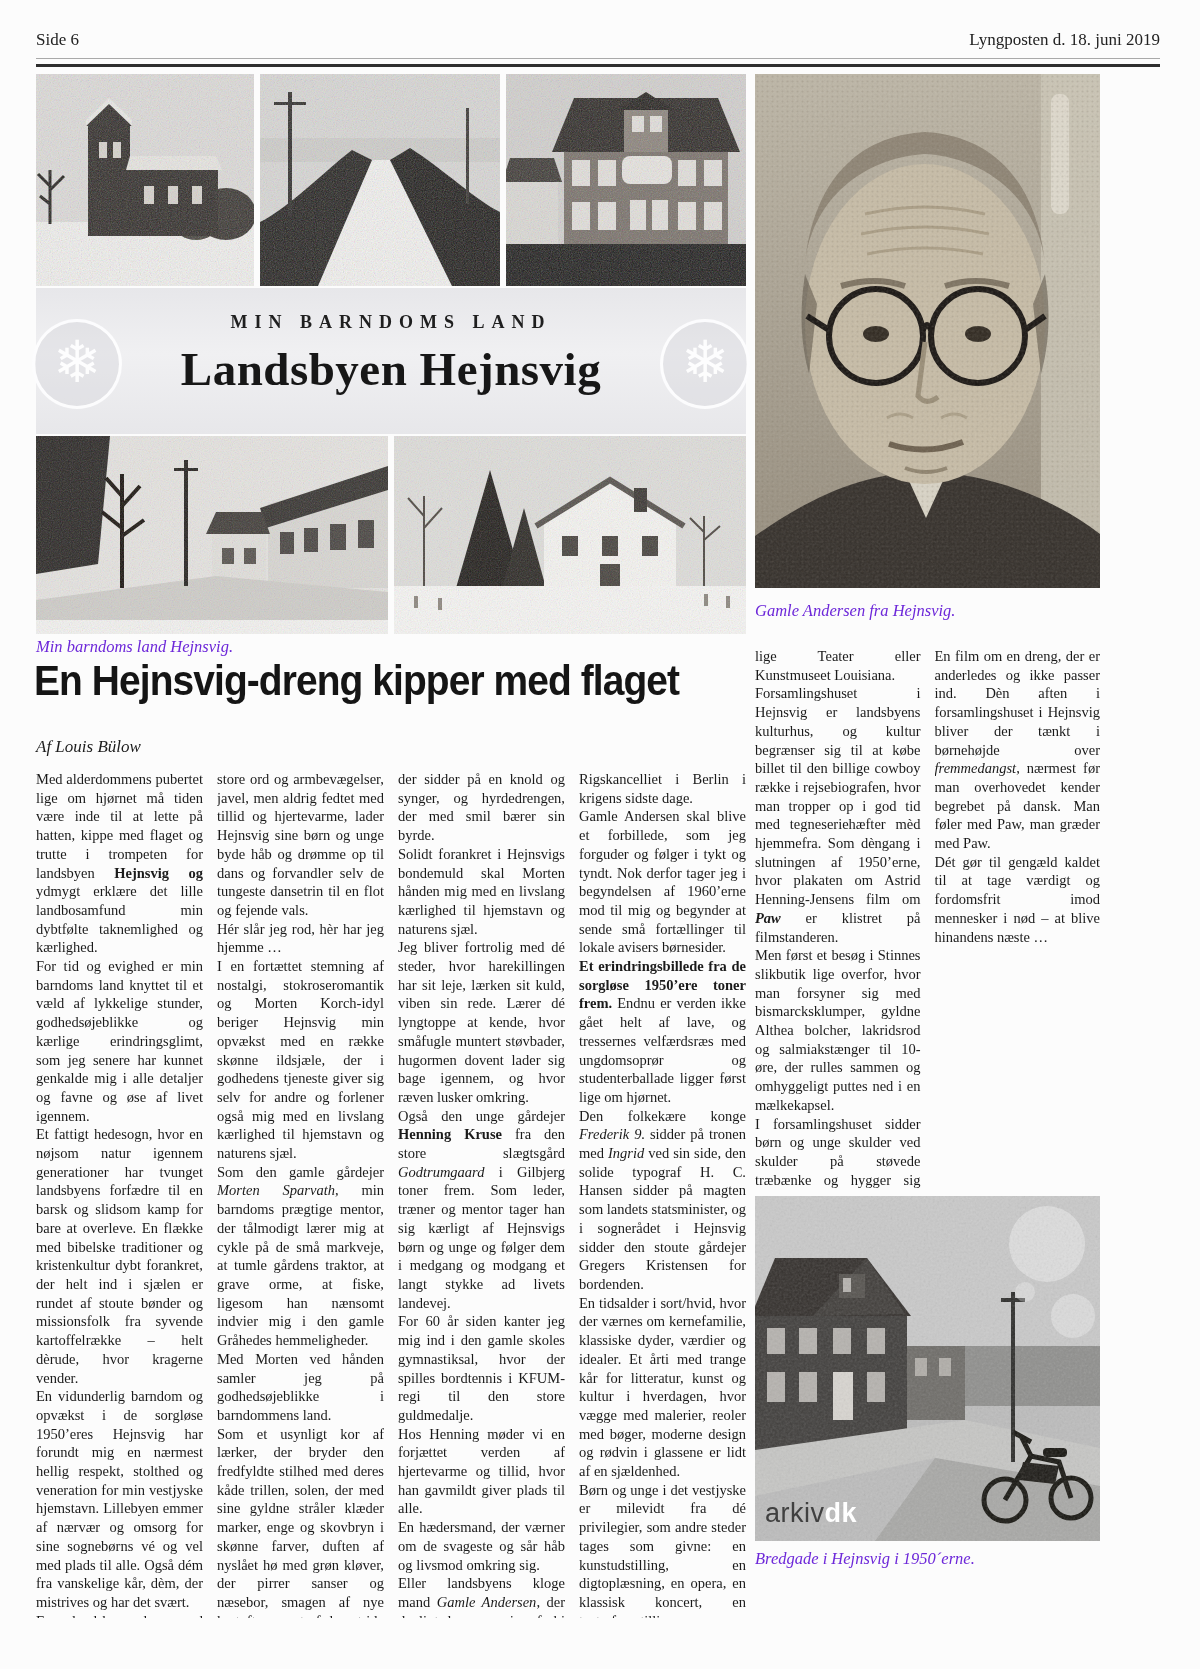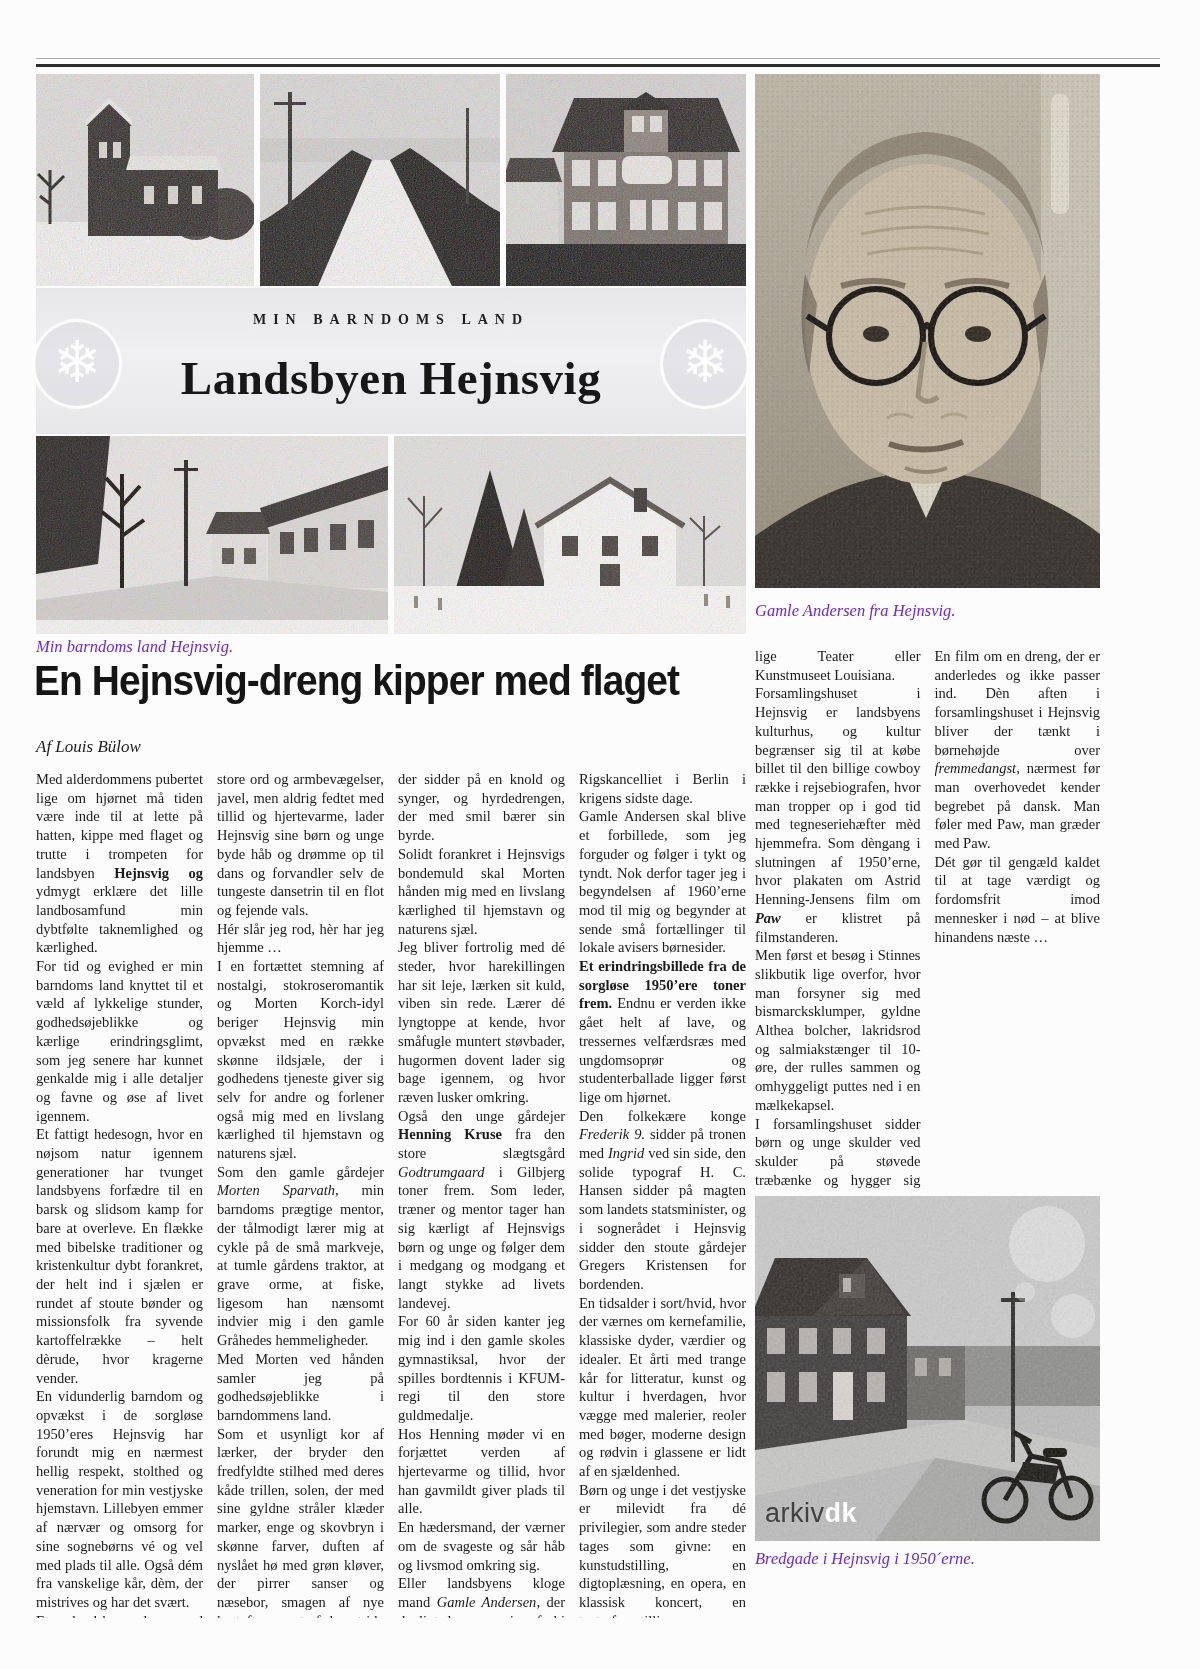--- a/index.html
+++ b/index.html
@@ -8,22 +8,22 @@
   .pagehead{position:absolute;top:30px;left:36px;right:40px;display:flex;
             justify-content:space-between;font-size:17px;color:#222;}
   .headrule{position:absolute;top:58px;left:36px;right:40px;height:5px;
             border-top:1px solid #a9a9a9;border-bottom:3px solid #2e2e2e;}
   
   .collage{position:absolute;left:36px;top:74px;width:710px;}
   .crow{display:flex;gap:6px;}
   .crow svg{display:block;}
   .banner{position:relative;height:146px;background:linear-gradient(#e7e7ea,#f0f0f2 45%,#e7e7ea);
           margin:2px 0;text-align:center;}
-  .kicker{padding-top:24px;font-size:14px;font-weight:bold;letter-spacing:7px;color:#1f1f1f;}
-  .btitle{font-size:47px;font-weight:bold;color:#171717;letter-spacing:0.5px;margin-top:23px;}
+  .kicker{padding-top:24px;font-size:18px;font-weight:bold;letter-spacing:7px;color:#1f1f1f;}
+  .btitle{font-size:47px;font-weight:bold;color:#171717;letter-spacing:0.5px;margin-top:9px;}
   .medal{position:absolute;top:50%;width:84px;height:84px;margin-top:-42px;border:3px solid rgba(255,255,255,.92);
          border-radius:50%;color:rgba(255,255,255,.92);font-family:"DejaVu Sans",sans-serif;
          font-size:58px;line-height:80px;text-align:center;background:rgba(210,210,214,.35);}
   .medal.left{left:-4px;} .medal.right{right:-4px;}
   .caption{font-style:italic;font-size:16.5px;color:#6d28d9;}
   .collage-cap{position:absolute;left:36px;top:637px;}
   
   .portrait-wrap{position:absolute;left:755px;top:74px;width:345px;}
   .portrait-cap{margin-top:9px;}
   
@@ -63,20 +63,24 @@
     </pattern>
     <linearGradient id="faceBg" x1="0" y1="0" x2="0" y2="1">
       <stop offset="0" stop-color="#bdb6a6"></stop>
         <stop offset="1" stop-color="#948b7b"></stop>
     </linearGradient>
   </defs>
 </svg>
 
 <div class="page">
 
+  <div class="pagehead">
+    <span>Side 6</span>
+    <span>Lyngposten d. 18. juni 2019</span>
+  </div>
   <div class="headrule"></div>
 
   <section class="collage">
     <div class="crow">
       <svg width="218" height="212" viewBox="0 0 218 212">
         <rect width="218" height="212" fill="#dedcda"></rect>
         <rect y="148" width="218" height="64" fill="#f2f1ef"></rect>
         <ellipse cx="190" cy="140" rx="30" ry="26" fill="#37332f"></ellipse>
         <ellipse cx="160" cy="150" rx="22" ry="16" fill="#43403a"></ellipse>
         <g fill="#2e2a27">

